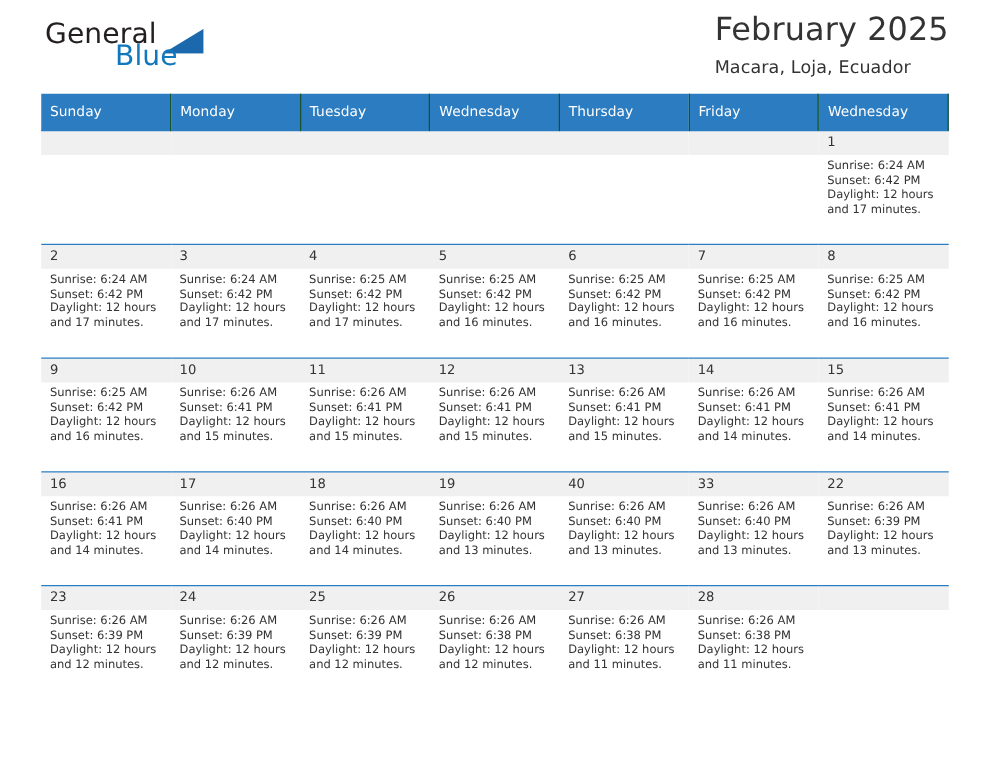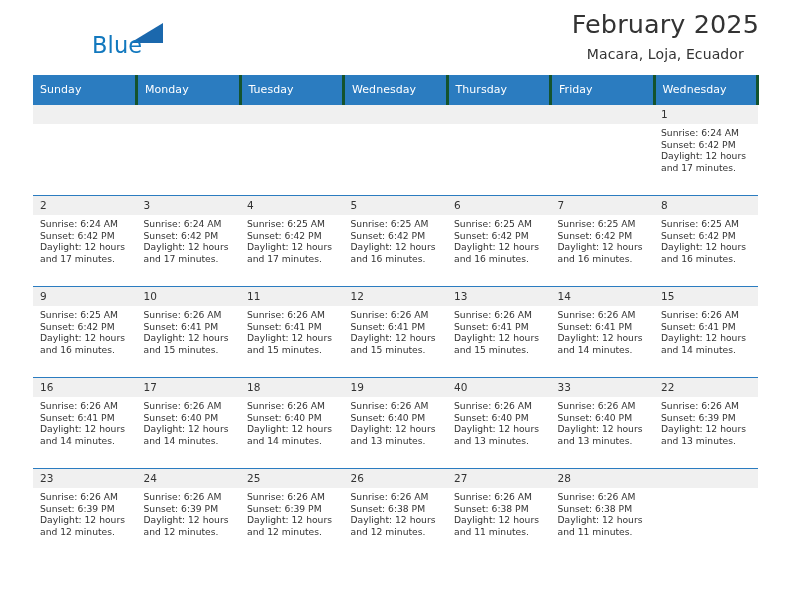--- a/index.html
+++ b/index.html
@@ -59,21 +59,21 @@
   .brand-triangle {
     position: absolute;
     left: 97px;
     top: 9px;
     width: 33px;
     height: 20px;
     background: #1b68ad;
     clip-path: polygon(100% 0, 100% 100%, 0 100%);
   }
   .title-block {
-    text-align: center;
+    text-align: left;
     padding-top: 8px;
   }
   .cal-title {
     font-size: 25.5px;
     color: #333333;
     font-weight: 400;
     line-height: 32px;
     letter-spacing: .1px;
     font-family: "DejaVu Sans", sans-serif;
   }
@@ -95,21 +95,21 @@
   .calendar th {
     background: #2b7cc0;
     color: #ffffff;
     font-size: 11px;
     font-weight: normal;
     text-align: left;
     padding: 5px 0 5px 7px;
     height: 19px;
     letter-spacing: .05px;
     font-family: "DejaVu Sans", sans-serif;
-    border-right: 3px solid #14532d;
+    border-right: 1px solid #14532d;
   }
   .calendar td {
     vertical-align: top;
     padding: 0;
     border-top: 1px solid #2b7cc0;
     height: 90px;
     background: #ffffff;
   }
   .calendar td.empty {
     background: #ffffff;
@@ -142,20 +142,21 @@
   }
 </style>
 </head>
 <body>
 
 <div class="page">
 
   <div class="header">
 
     <div class="brand">
+      <span class="brand-general">General</span>
       <span class="brand-triangle"></span>
       <span class="brand-blue">Blue</span>
     </div>
 
     <div class="title-block">
       <div class="cal-title">February 2025</div>
       <div class="cal-subtitle">Macara, Loja, Ecuador</div>
     </div>
 
   </div>

